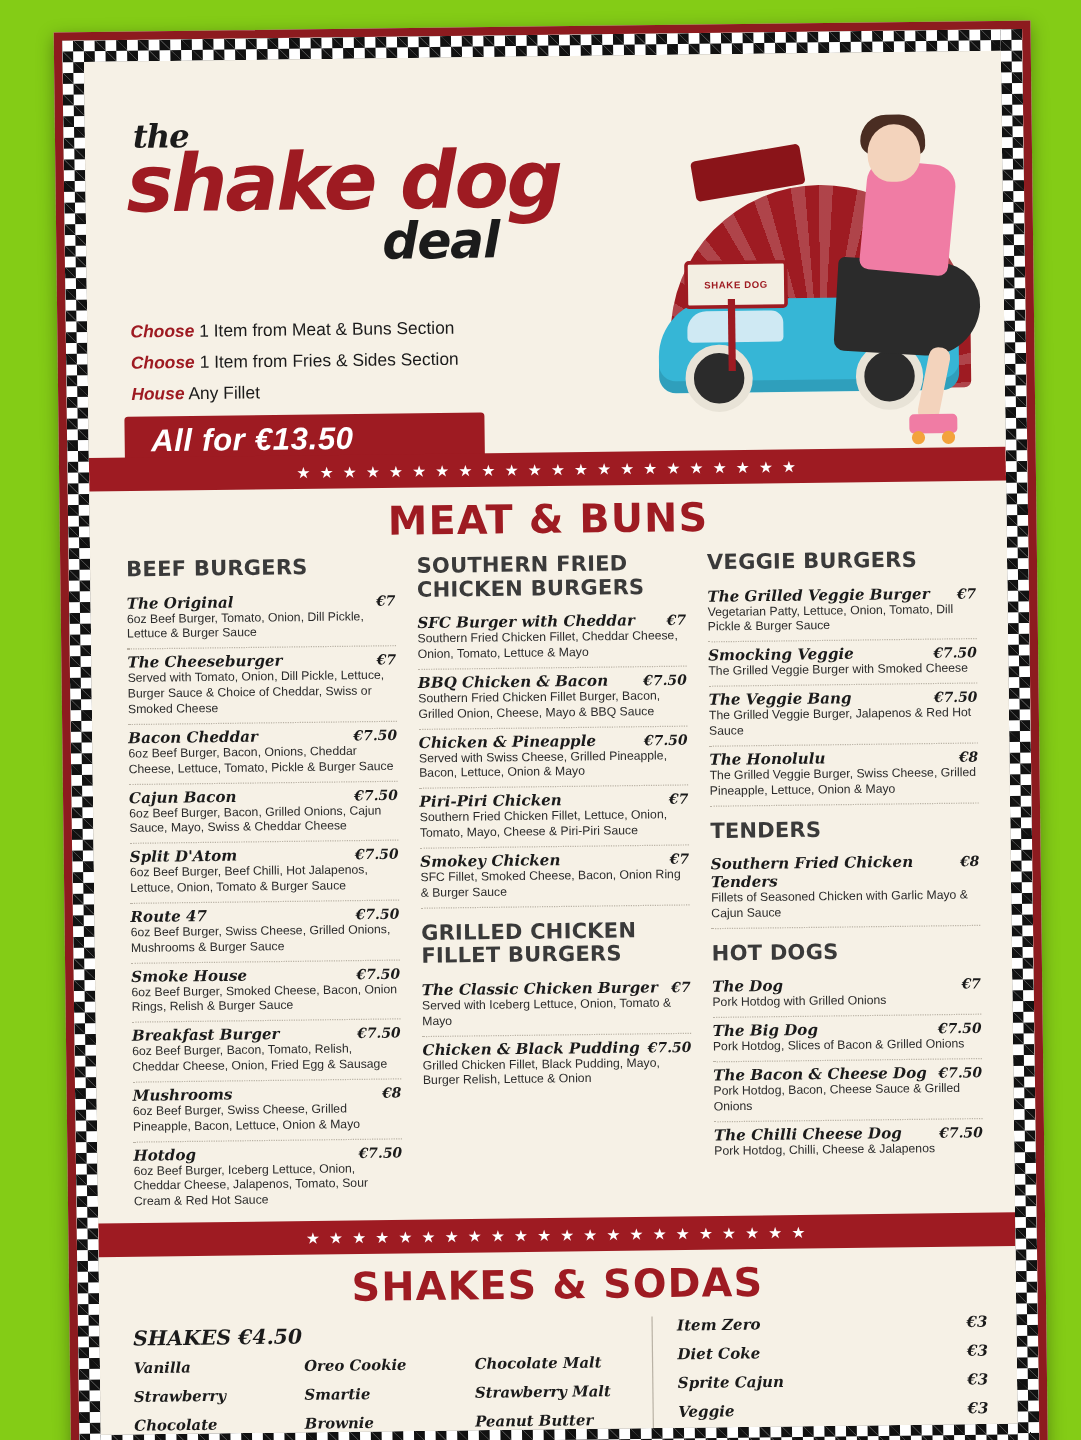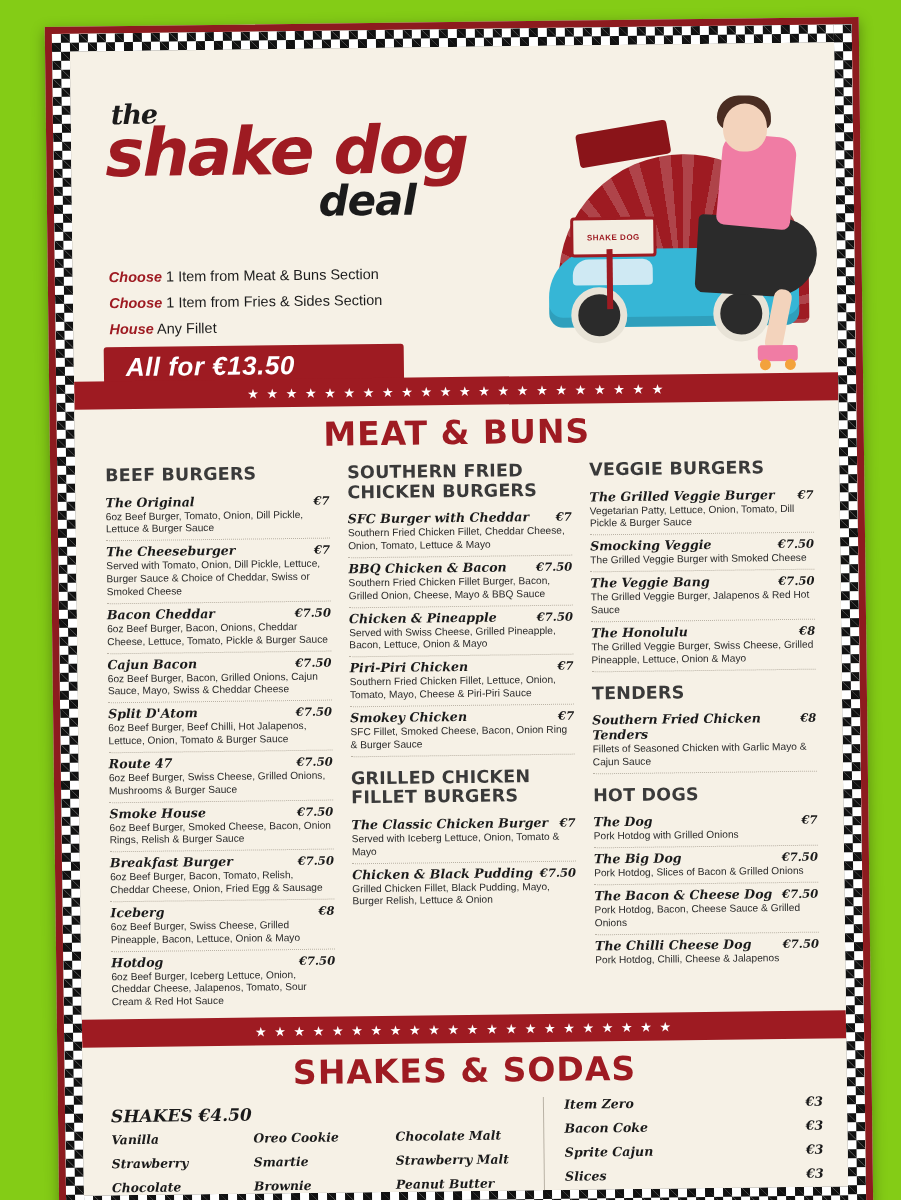--- a/index.html
+++ b/index.html
@@ -304,21 +304,21 @@
             </div>
           <div class="item">
               <div class="head">
                 <span class="name">Breakfast Burger</span>
                 <span class="price">€7.50</span>
               </div>
               <div class="desc">6oz Beef Burger, Bacon, Tomato, Relish, Cheddar Cheese, Onion, Fried Egg &amp; Sausage</div>
             </div>
           <div class="item">
               <div class="head">
-                <span class="name">Iceberg</span>
+                <span class="name">Mushrooms</span>
                 <span class="price">€8</span>
               </div>
               <div class="desc">6oz Beef Burger, Swiss Cheese, Grilled Pineapple, Bacon, Lettuce, Onion &amp; Mayo</div>
             </div>
           <div class="item">
               <div class="head">
                 <span class="name">Hotdog</span>
                 <span class="price">€7.50</span>
               </div>
               <div class="desc">6oz Beef Burger, Iceberg Lettuce, Onion, Cheddar Cheese, Jalapenos, Tomato, Sour Cream &amp; Red Hot Sauce</div>
@@ -482,29 +482,29 @@
           </div>
 
         </div>
 
         <div class="right">
           <div class="soda">
               <span>Item Zero</span>
               <span>€3</span>
             </div>
           <div class="soda">
-              <span>Bacon Coke</span>
+              <span>Diet Coke</span>
               <span>€3</span>
             </div>
           <div class="soda">
               <span>Sprite Cajun</span>
               <span>€3</span>
             </div>
           <div class="soda">
-              <span>Slices</span>
+              <span>Veggie</span>
               <span>€3</span>
             </div>
           <div class="soda">
               <span>Sparkling Water</span>
               <span>€3</span>
             </div>
 
         </div>
       </div>
 

